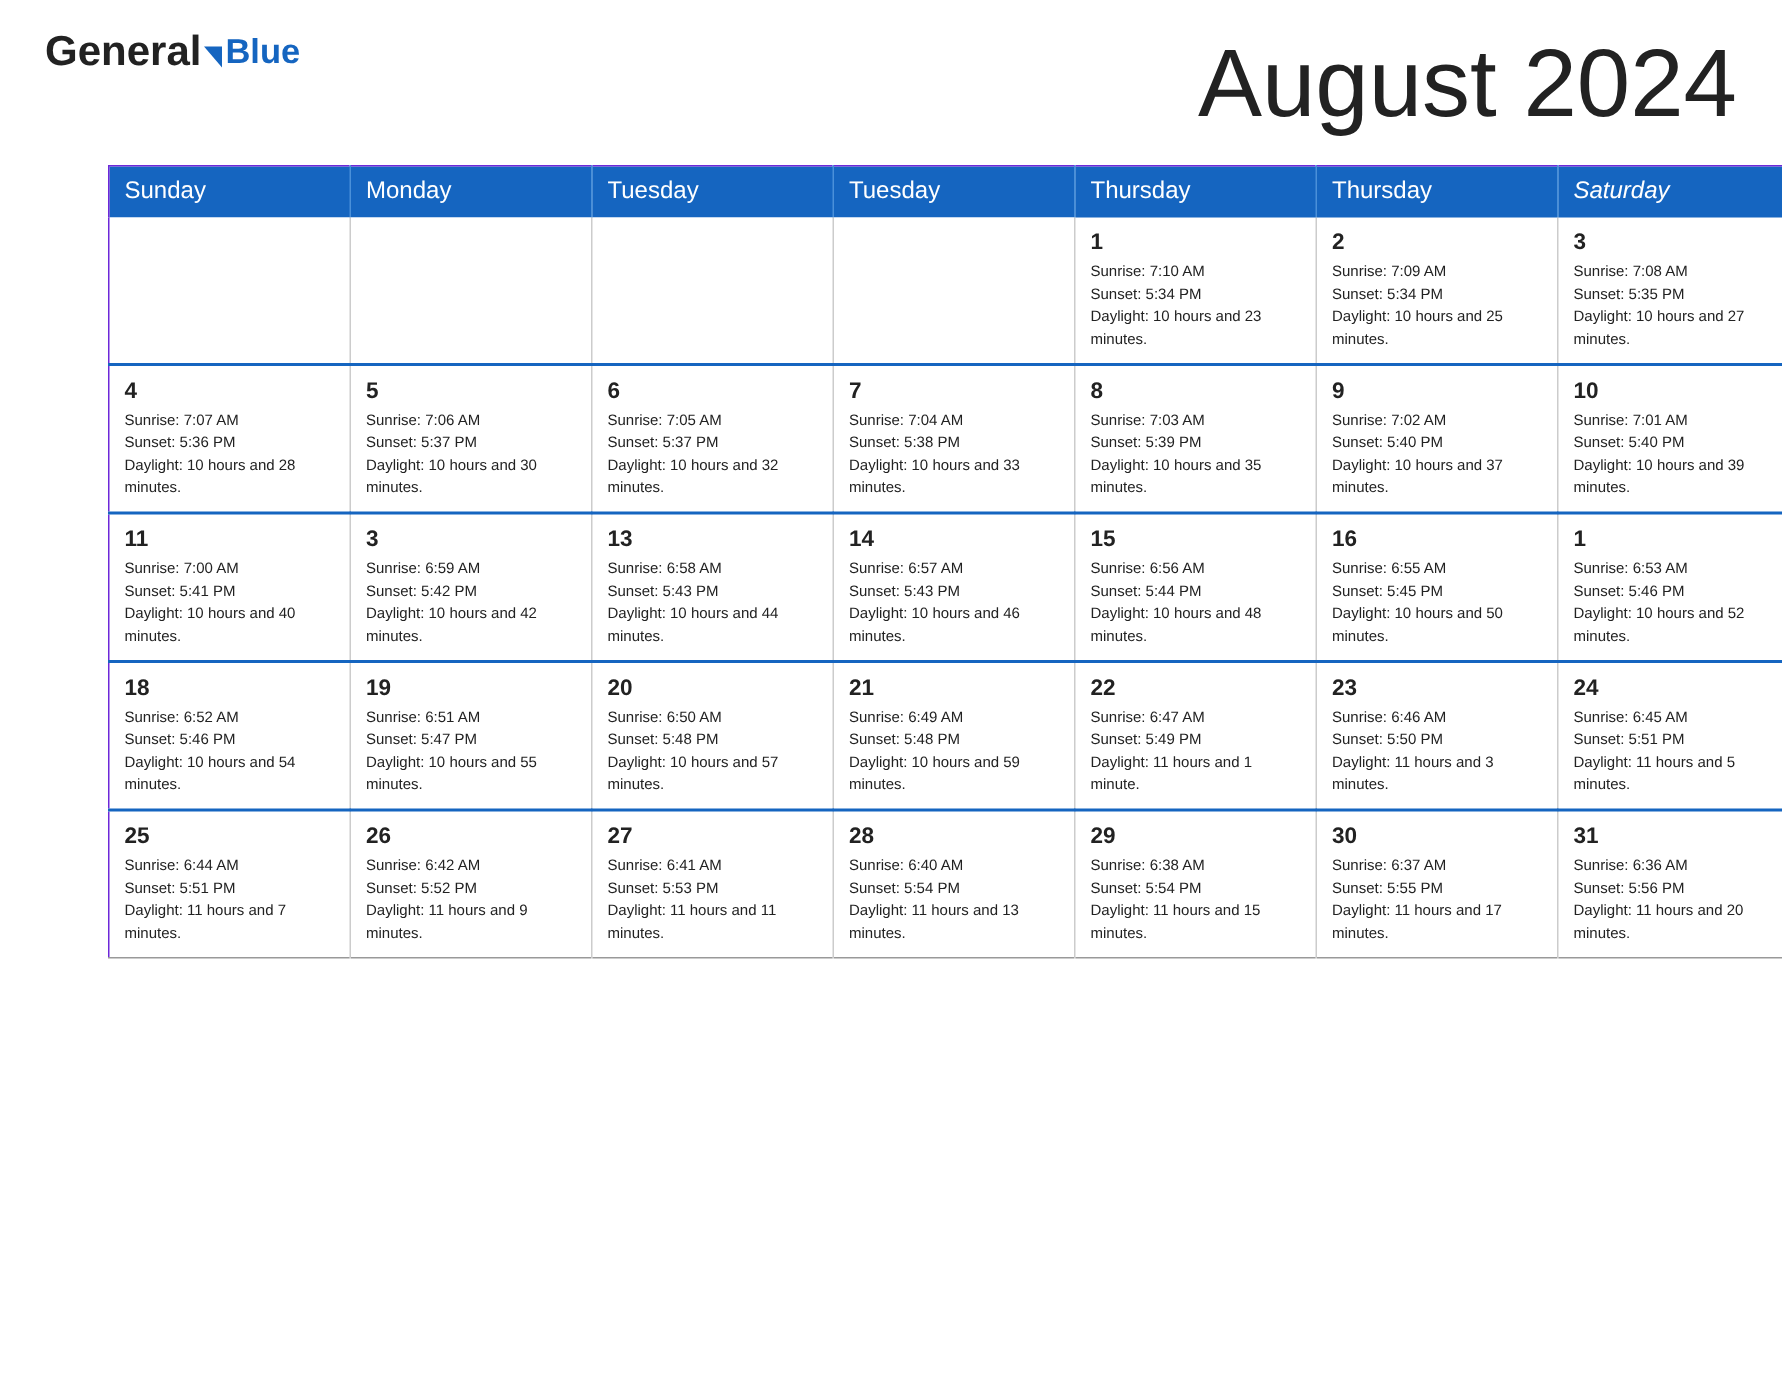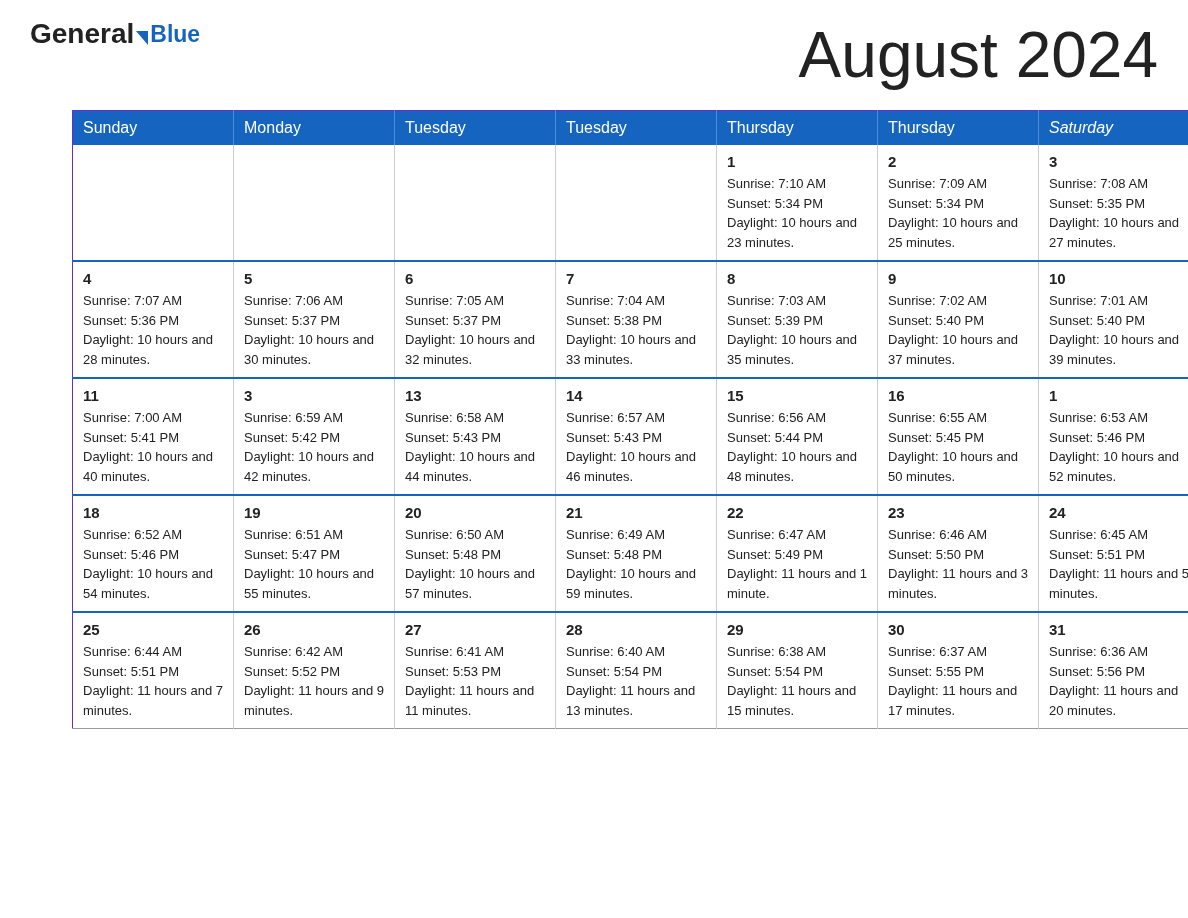--- a/index.html
+++ b/index.html
@@ -96,21 +96,21 @@
       border-right: none;
     }
     .day-number {
       font-size: 15px;
       font-weight: bold;
       display: block;
       margin-bottom: 4px;
       color: #222;
     }
     .day-info {
-      font-size: 13px;
+      font-size: 10px;
       line-height: 1.5;
       color: #222;
     }
     .empty-cell {
       background: #fff;
     }
   </style>
 </head>
 <body>
 

